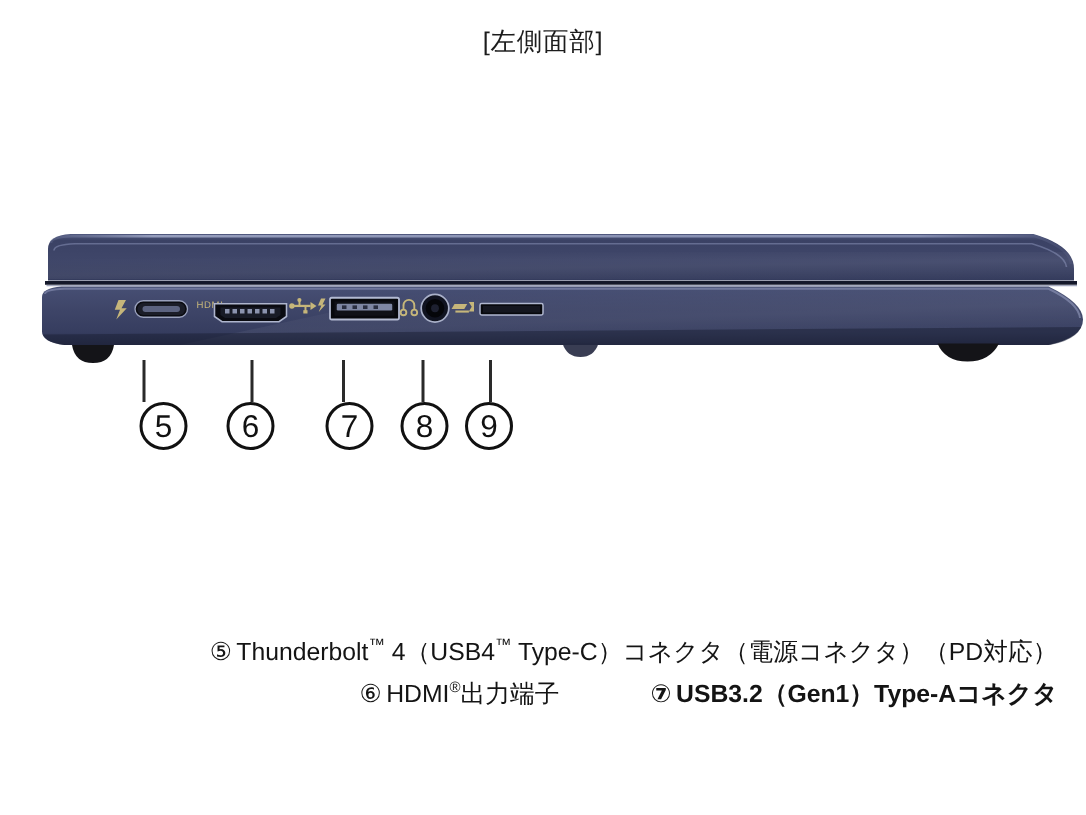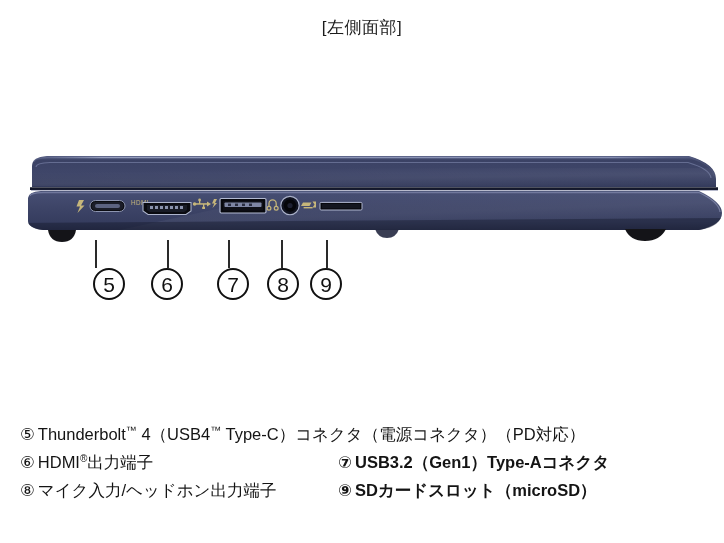--- a/index.html
+++ b/index.html
@@ -67,33 +67,34 @@
     justify-content: center;
     font-size: 21px;
     line-height: 1;
     color: #111111;
     font-family: "Liberation Sans", "DejaVu Sans", sans-serif;
   }
 
   
   .legend {
     position: absolute;
-    left: 20px;
+    left: 40px;
     top: 424px;
     width: 665px;
+    text-align: right;
   }
   .legend-row {
     display: flex;
     align-items: baseline;
     height: 28px;
     font-size: 16.5px;
     color: #141414;
     white-space: nowrap;
   }
-  .legend-cell.left  { width: 318px; flex: 0 0 318px; }
+  .legend-cell.left  { width: 318px; flex: 0 0 318px; margin-left: 15px; }
   .legend-cell.right { flex: 1 1 auto; font-weight: bold; }
   .legend-cell.full  { width: 100%; }
   .legend-num {
     display: inline-block;
     margin-right: 3px;
   }
   sup.reg {
     font-size: 10px;
     vertical-align: super;
     line-height: 0;
@@ -270,22 +271,14 @@
 
   <div class="legend-row">
     <div class="legend-cell left">
       <span class="legend-num">⑥</span><span>HDMI</span><sup class="reg">®</sup><span>出力端子</span>
     </div>
     <div class="legend-cell right">
       <span class="legend-num">⑦</span><span>USB3.2（Gen1）Type-Aコネクタ</span>
     </div>
   </div>
 
-  <div class="legend-row">
-    <div class="legend-cell left">
-      <span class="legend-num">⑧</span><span>マイク入力/ヘッドホン出力端子</span>
-    </div>
-    <div class="legend-cell right">
-      <span class="legend-num">⑨</span><span>SDカードスロット（microSD）</span>
-    </div>
-  </div>
 
 </div>
 
 </body></html>

